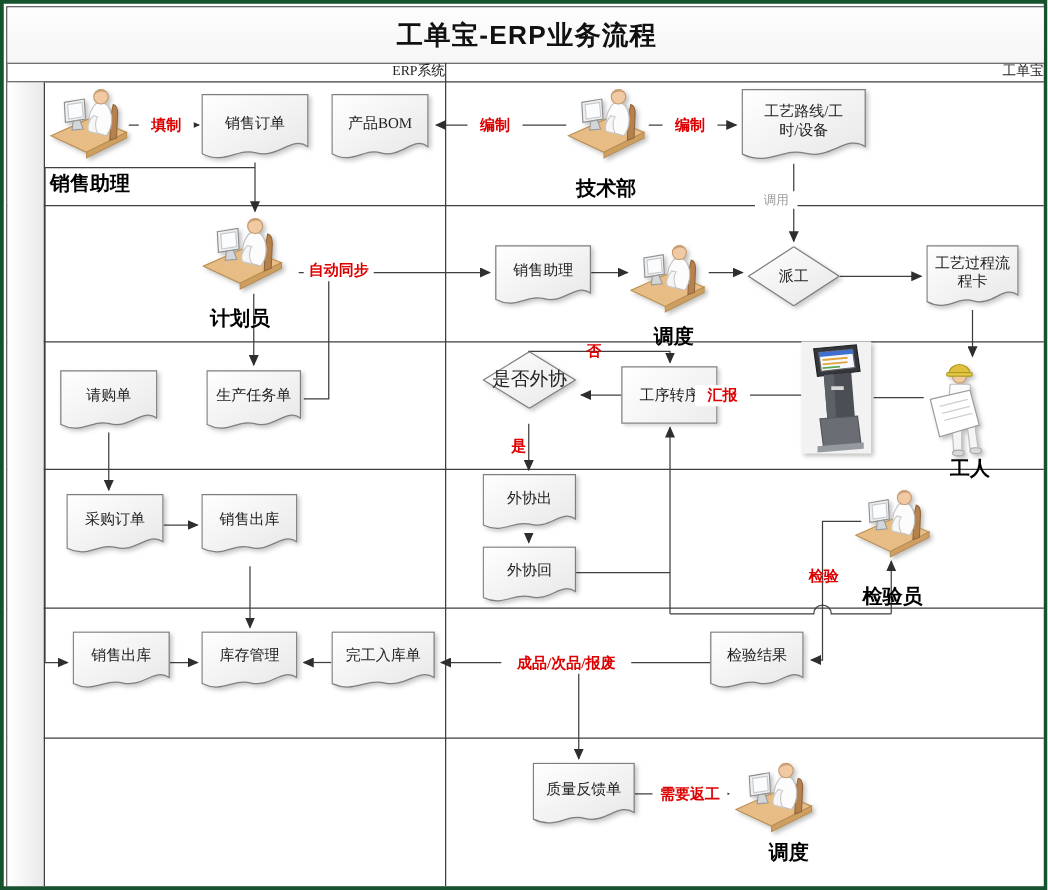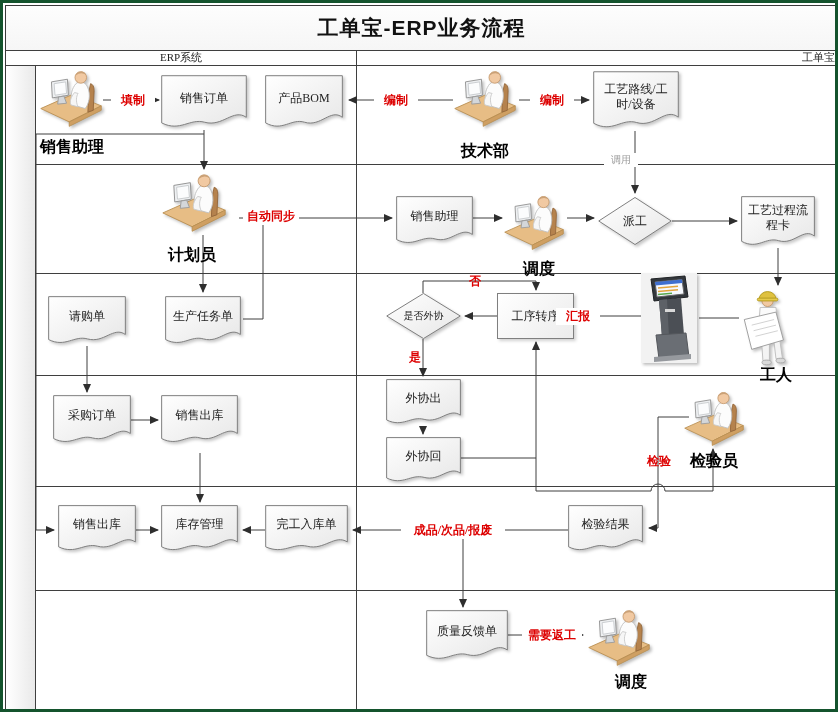--- a/index.html
+++ b/index.html
@@ -7,21 +7,21 @@
           font-family:"Liberation Serif","DejaVu Serif",serif;}
   
   .frame{position:absolute;left:2px;top:2px;width:831px;height:703px;border:1px solid #3a3a3a;z-index:0;}
   .hline{position:absolute;left:3px;width:831px;height:1px;background:#3f3f3f;z-index:1;}
   .vline{position:absolute;width:1px;background:#3f3f3f;z-index:1;}
   .strip{position:absolute;left:3px;top:63px;width:29px;height:643px;background:linear-gradient(to right,#ffffff,#e9e9e9);border-right:1px solid #3f3f3f;z-index:1;}
   .titleband{position:absolute;left:3px;top:3px;width:831px;height:44px;display:flex;align-items:center;justify-content:center;
              background:linear-gradient(#fdfdfd,#f6f6f6);font-family:"Liberation Sans","DejaVu Sans",sans-serif;
              font-size:21px;font-weight:bold;letter-spacing:1px;color:#111;z-index:2;}
   .headerband{position:absolute;left:3px;top:47px;width:831px;height:15px;z-index:2;font-size:11px;color:#222;}
-  .hdr-left{position:absolute;left:0;top:0;width:350px;height:15px;text-align:center;line-height:15px;}
+  .hdr-left{position:absolute;left:0;top:0;width:350px;height:15px;text-align:right;line-height:15px;}
   .hdr-right{position:absolute;right:2px;top:0;height:15px;text-align:right;line-height:15px;}
   
   #wires{position:absolute;left:0;top:0;z-index:2;pointer-events:none;}
   .w{stroke:#3f3f3f;stroke-width:1;fill:none;}
   .wa{marker-end:url(#arw);}
   
   .node{position:absolute;display:flex;align-items:center;justify-content:center;text-align:center;z-index:3;
         font-size:12px;color:#222;line-height:1.25;}
   .node svg{position:absolute;left:0;top:0;width:100%;height:100%;filter:drop-shadow(2px 2px 1.5px rgba(0,0,0,.22));}
   .node span{position:relative;z-index:1;}
@@ -114,21 +114,21 @@
         <path d="M1,1 H119 V60 C101,47 86,74 61,67 C40,61 27,81 1,68 Z" fill="url(#gfill)" stroke="#7f7f7f" vector-effect="non-scaling-stroke"></path>
       </svg>
     <span>销售订单</span>
   </div>
   <div class="node doc" style="left:262px;top:72px;width:78px;height:55px">
     <svg viewBox="0 0 120 78" preserveAspectRatio="none">
         <path d="M1,1 H119 V60 C101,47 86,74 61,67 C40,61 27,81 1,68 Z" fill="url(#gfill)" stroke="#7f7f7f" vector-effect="non-scaling-stroke"></path>
       </svg>
     <span>产品BOM</span>
   </div>
-  <div class="node doc" style="left:590px;top:68px;width:86px;height:60px">
+  <div class="node doc" style="left:590px;top:68px;width:100px;height:60px">
     <svg viewBox="0 0 120 78" preserveAspectRatio="none">
         <path d="M1,1 H119 V60 C101,47 86,74 61,67 C40,61 27,81 1,68 Z" fill="url(#gfill)" stroke="#7f7f7f" vector-effect="non-scaling-stroke"></path>
       </svg>
     <span style="width:76px">工艺路线/工时/设备</span>
   </div>
   <div class="node doc" style="left:393px;top:193px;width:77px;height:50px">
     <svg viewBox="0 0 120 78" preserveAspectRatio="none">
         <path d="M1,1 H119 V60 C101,47 86,74 61,67 C40,61 27,81 1,68 Z" fill="url(#gfill)" stroke="#7f7f7f" vector-effect="non-scaling-stroke"></path>
       </svg>
     <span>销售助理</span>
@@ -150,21 +150,21 @@
         <path d="M1,1 H119 V60 C101,47 86,74 61,67 C40,61 27,81 1,68 Z" fill="url(#gfill)" stroke="#7f7f7f" vector-effect="non-scaling-stroke"></path>
       </svg>
     <span>请购单</span>
   </div>
   <div class="node doc" style="left:162px;top:293px;width:76px;height:50px">
     <svg viewBox="0 0 120 78" preserveAspectRatio="none">
         <path d="M1,1 H119 V60 C101,47 86,74 61,67 C40,61 27,81 1,68 Z" fill="url(#gfill)" stroke="#7f7f7f" vector-effect="non-scaling-stroke"></path>
       </svg>
     <span>生产任务单</span>
   </div>
-  <div class="node" style="left:383px;top:290px;width:75px;height:46px;font-size:10px">
+  <div class="node" style="left:383px;top:278px;width:75px;height:46px;font-size:15px">
     <svg viewBox="0 0 100 100" preserveAspectRatio="none">
         <path d="M50,1 L99,50 L50,99 L1,50 Z" fill="url(#gfill)" stroke="#7f7f7f" vector-effect="non-scaling-stroke"></path>
       </svg>
     <span>是否外协</span>
   </div>
   <div class="node doc" style="left:383px;top:376px;width:75px;height:47px">
     <svg viewBox="0 0 120 78" preserveAspectRatio="none">
         <path d="M1,1 H119 V60 C101,47 86,74 61,67 C40,61 27,81 1,68 Z" fill="url(#gfill)" stroke="#7f7f7f" vector-effect="non-scaling-stroke"></path>
       </svg>
     <span>外协出</span>
@@ -335,21 +335,21 @@
         <polygon points="2,36 36,28 44,58 10,68" fill="#ffffff" stroke="#9b9b9b"></polygon>
         <path d="M10,42 l24,-6 M12,48 l24,-6 M14,54 l24,-6" stroke="#cfcfcf" stroke-width="1" fill="none"></path>
       </svg>
   </div>
 
   <div class="rolelbl" style="left:33px;top:134px;width:72px">销售助理</div>
   <div class="rolelbl" style="left:452px;top:138px;width:60px">技术部</div>
   <div class="rolelbl" style="left:159px;top:242px;width:60px">计划员</div>
   <div class="rolelbl" style="left:509px;top:256px;width:54px">调度</div>
   <div class="rolelbl" style="left:750px;top:362px;width:46px">工人</div>
-  <div class="rolelbl" style="left:681px;top:448px;width:60px">检验员</div>
+  <div class="rolelbl" style="left:681px;top:464px;width:60px">检验员</div>
   <div class="rolelbl" style="left:601px;top:669px;width:54px">调度</div>
 
   <div class="edgelbl bgw" style="left:108px;top:89px;width:44px">填制</div>
   <div class="edgelbl bgw" style="left:371px;top:89px;width:44px">编制</div>
   <div class="edgelbl bgw" style="left:527px;top:89px;width:44px">编制</div>
   <div class="graylbl" style="left:601px;top:150px;width:34px">调用</div>
   <div class="edgelbl bgw" style="left:240px;top:205px;width:56px">自动同步</div>
   <div class="edgelbl" style="left:462px;top:270px;width:20px">否</div>
   <div class="edgelbl" style="left:404px;top:346px;width:16px">是</div>
   <div class="edgelbl bgw" style="left:553px;top:305px;width:44px">汇报</div>

